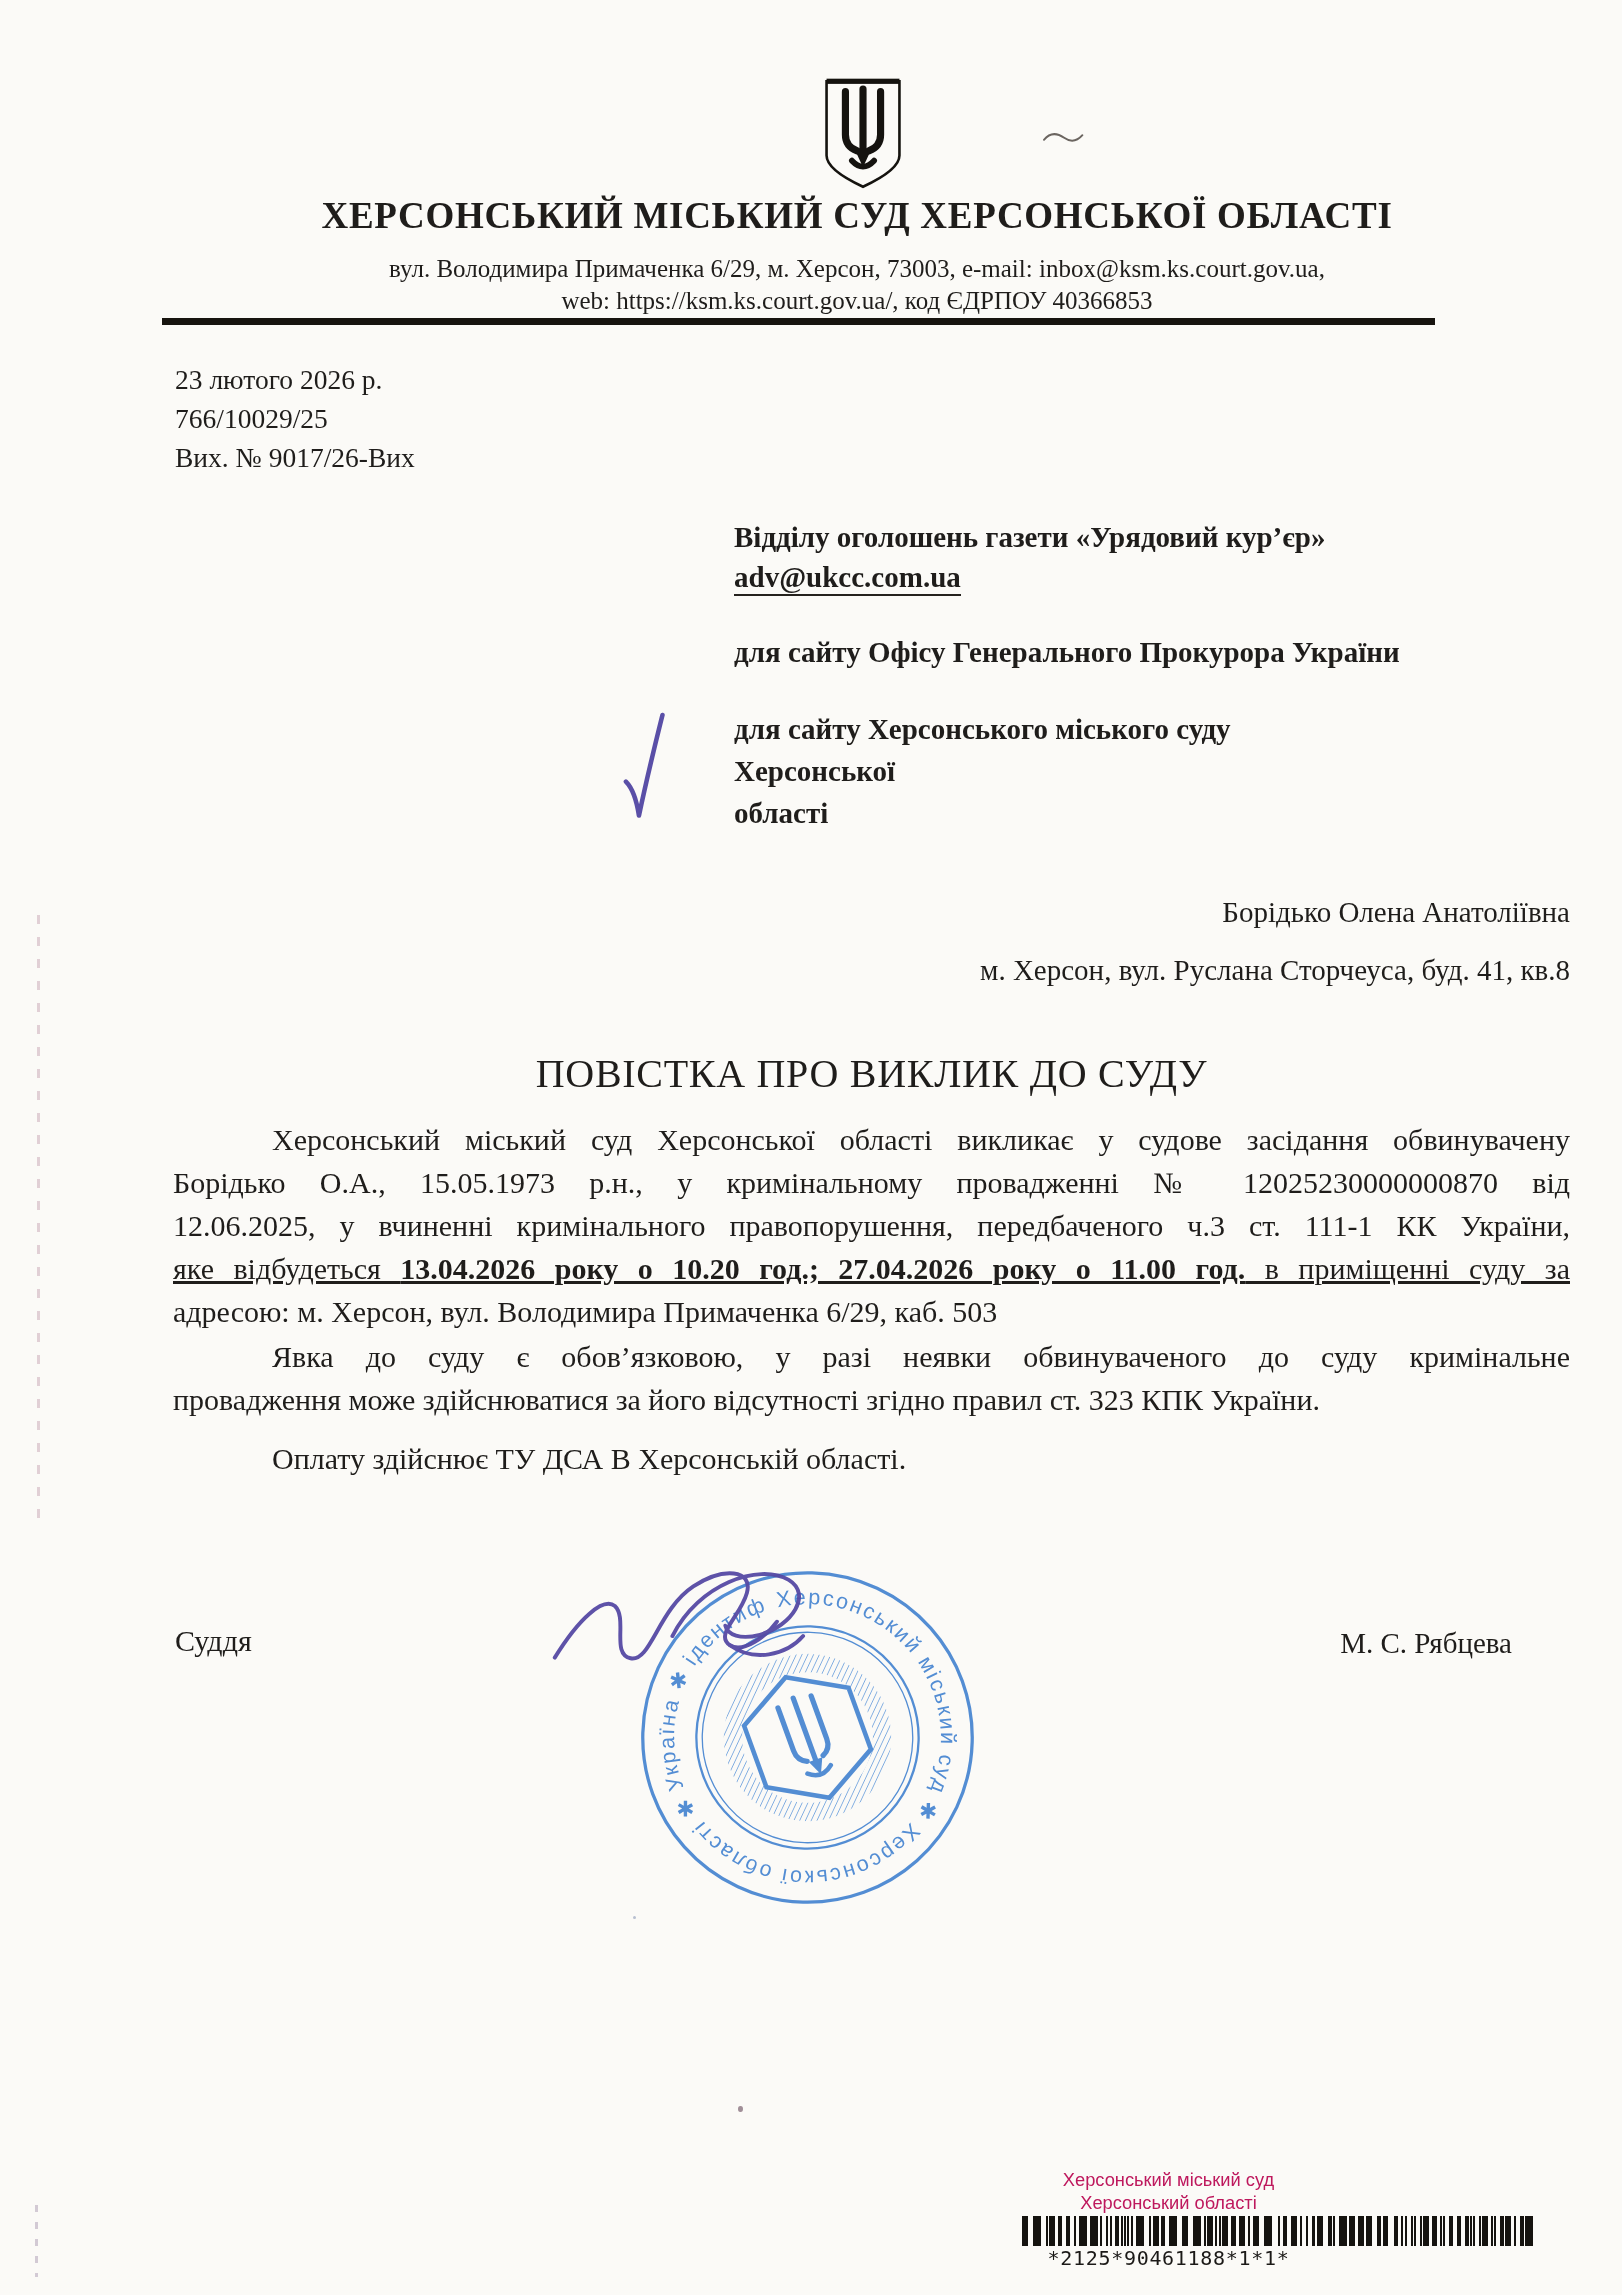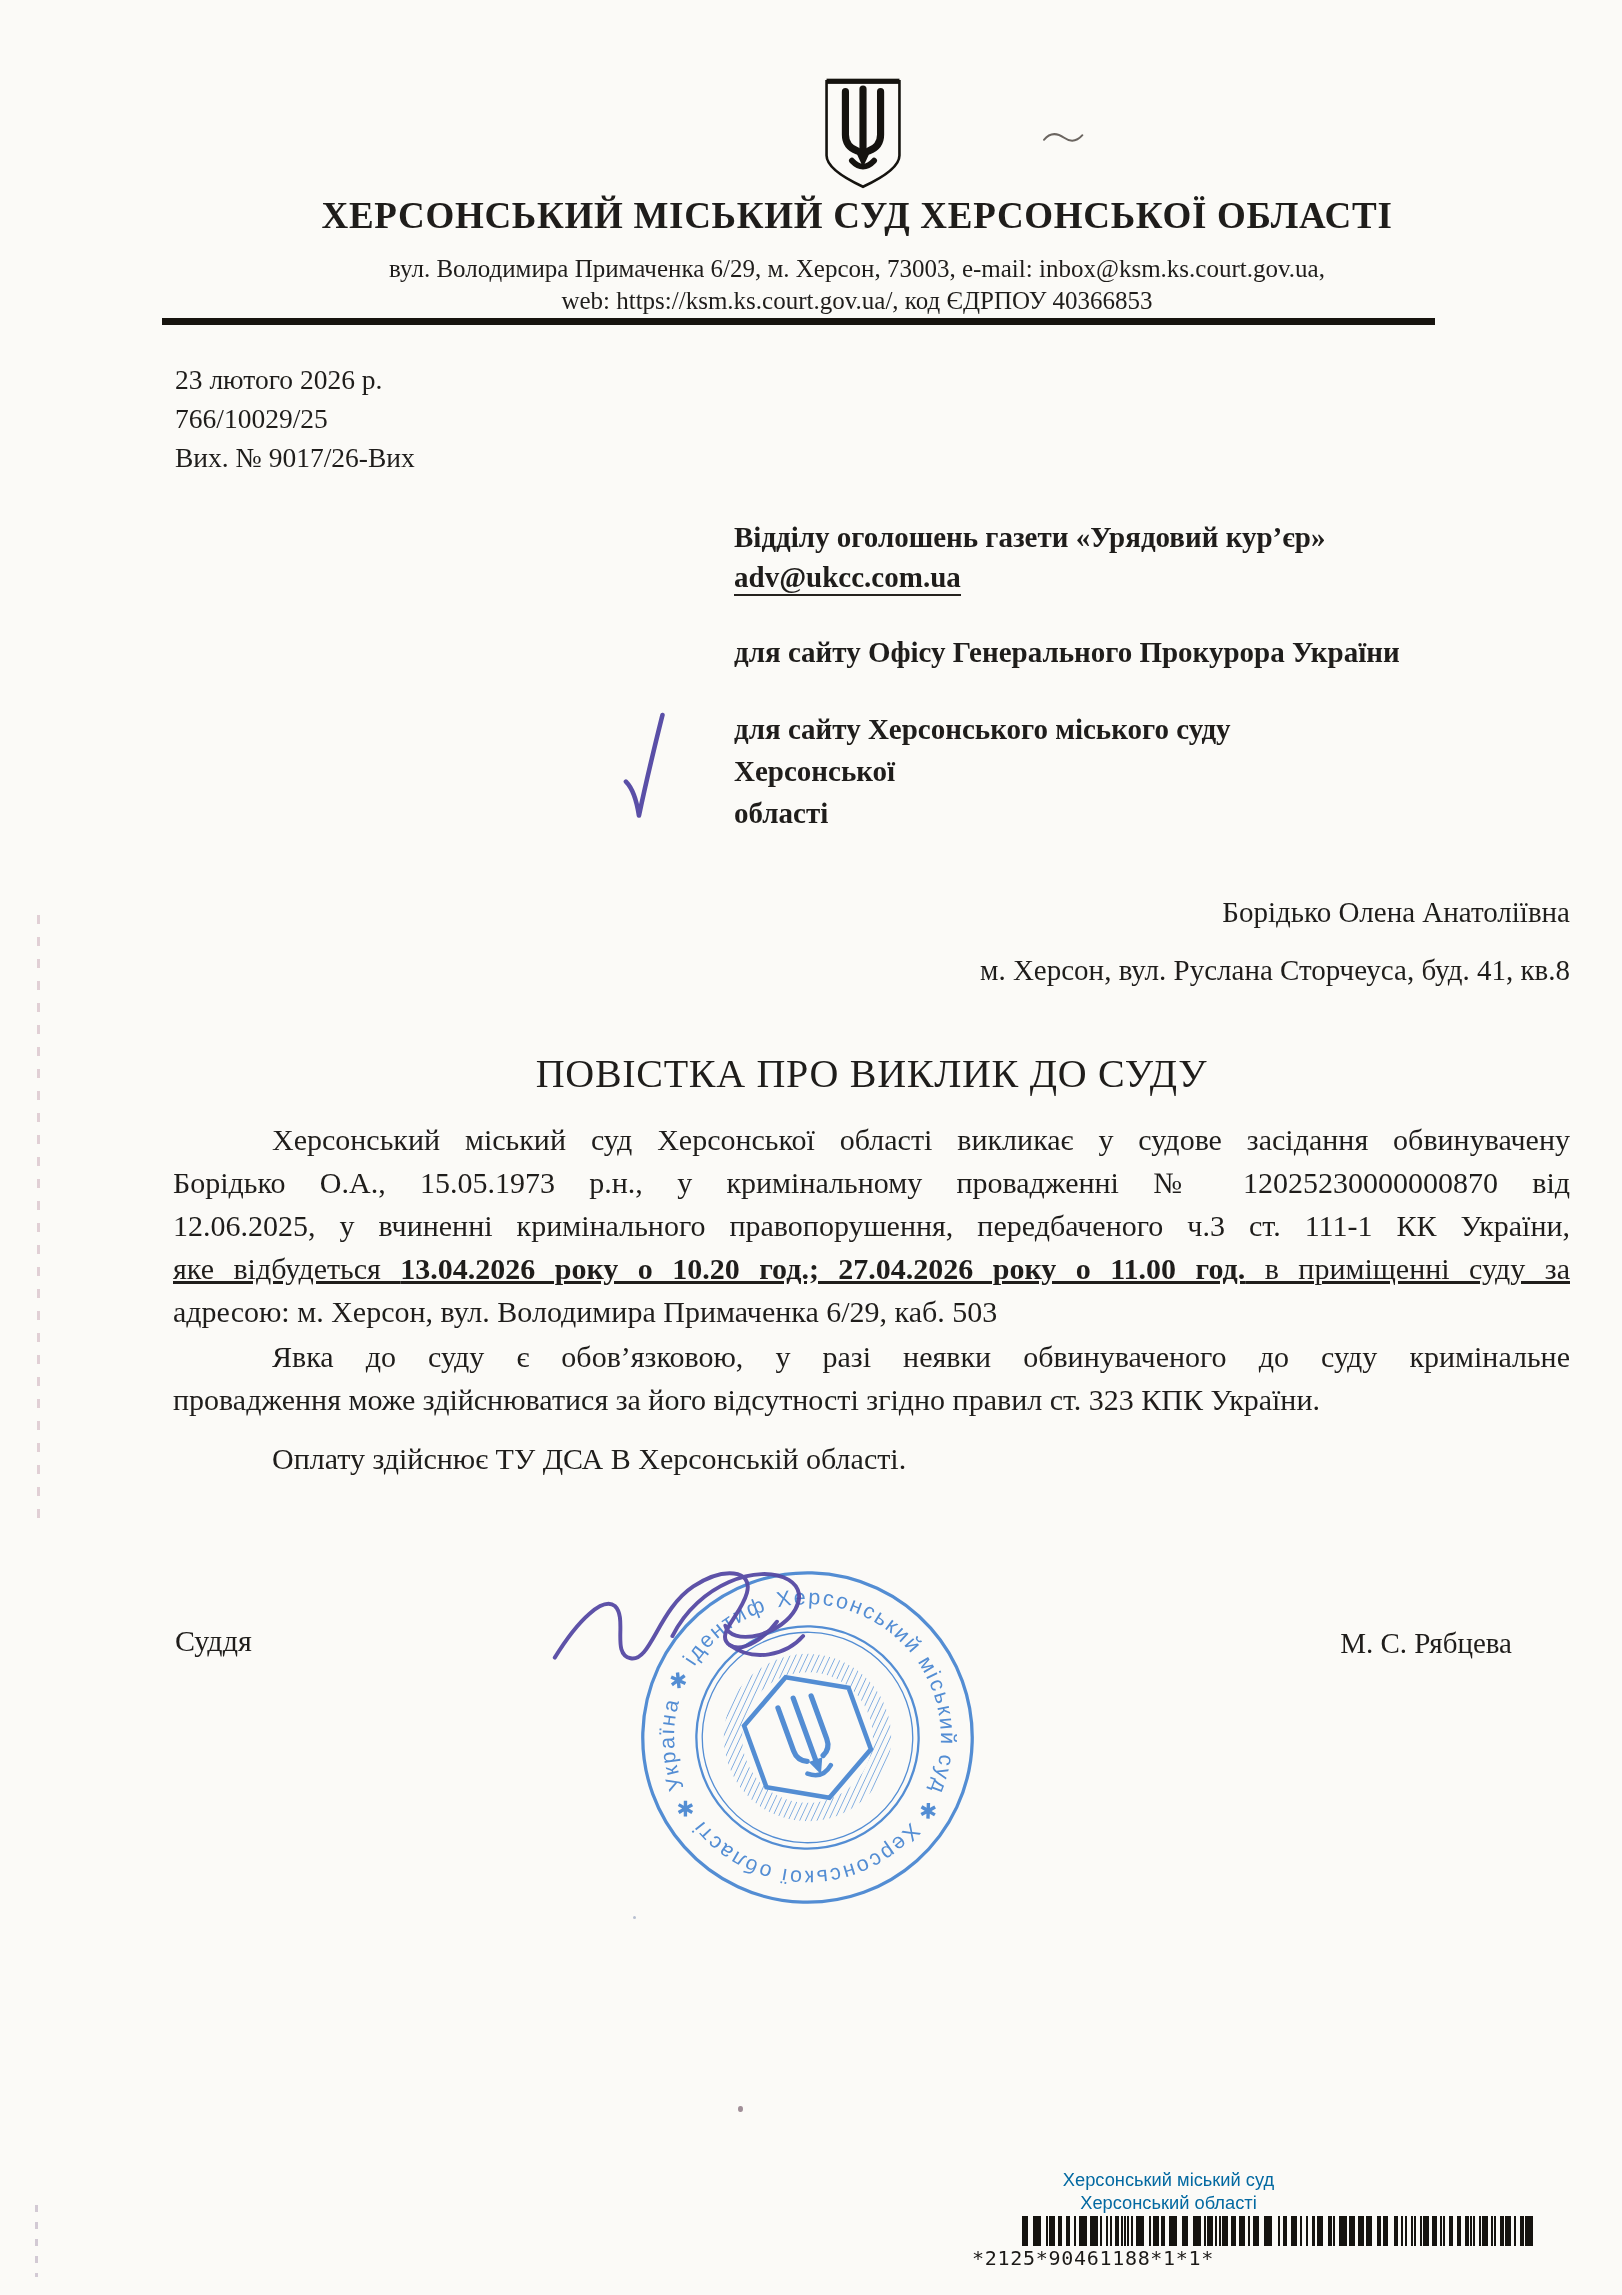--- a/index.html
+++ b/index.html
@@ -57,26 +57,26 @@
     background:repeating-linear-gradient(to bottom,rgba(176,128,150,.35) 0 9.2px,rgba(0,0,0,0) 9.2px 22px);
   }
   .edge-dashes2{
     left:35px;top:2205px;width:2.6px;height:72px;
     background:repeating-linear-gradient(to bottom,rgba(150,130,160,.4) 0 6.5px,rgba(0,0,0,0) 6.5px 17px);
   }
   .speck1{left:738px;top:2106px;width:4.6px;height:5.9px;border-radius:50%;background:#8a7480;opacity:.8;}
   .speck2{left:633px;top:1916px;width:3.3px;height:3.3px;border-radius:50%;background:#9aa6c0;opacity:.7;}
   
   .foot{left:972px;width:393px;text-align:center;
-    font-family:"Liberation Sans","DejaVu Sans",sans-serif;font-size:18.3px;color:#0369a1;white-space:nowrap;}
+    font-family:"Liberation Sans","DejaVu Sans",sans-serif;font-size:18.3px;color:#be185d;white-space:nowrap;}
   .foot1{top:2169px;}
   .foot2{top:2192px;}
   .barcode{left:1022px;top:2216px;width:512px;height:30px;overflow:hidden;white-space:nowrap;font-size:0;}
   .barcode i{display:inline-block;height:30px;background:#15130f;vertical-align:top;}
-  .barcode-text{left:972px;top:2246px;width:393px;text-align:left;
+  .barcode-text{left:972px;top:2246px;width:393px;text-align:center;
     font-family:"DejaVu Sans Mono","Liberation Mono",monospace;font-size:20px;letter-spacing:0.7px;color:#1b1917;white-space:nowrap;}
 </style>
 </head>
 <body>
 
 <div id="page">
 
   <div class="abs edge-dashes"></div>
   <div class="abs edge-dashes2"></div>
   <div class="abs speck1"></div>

